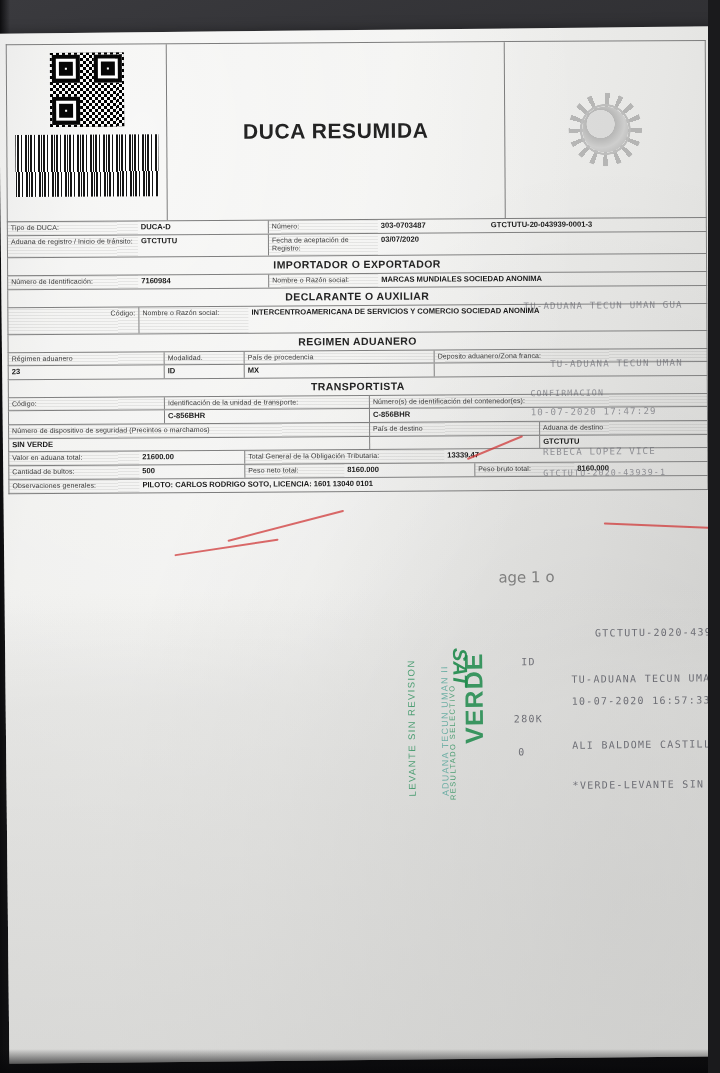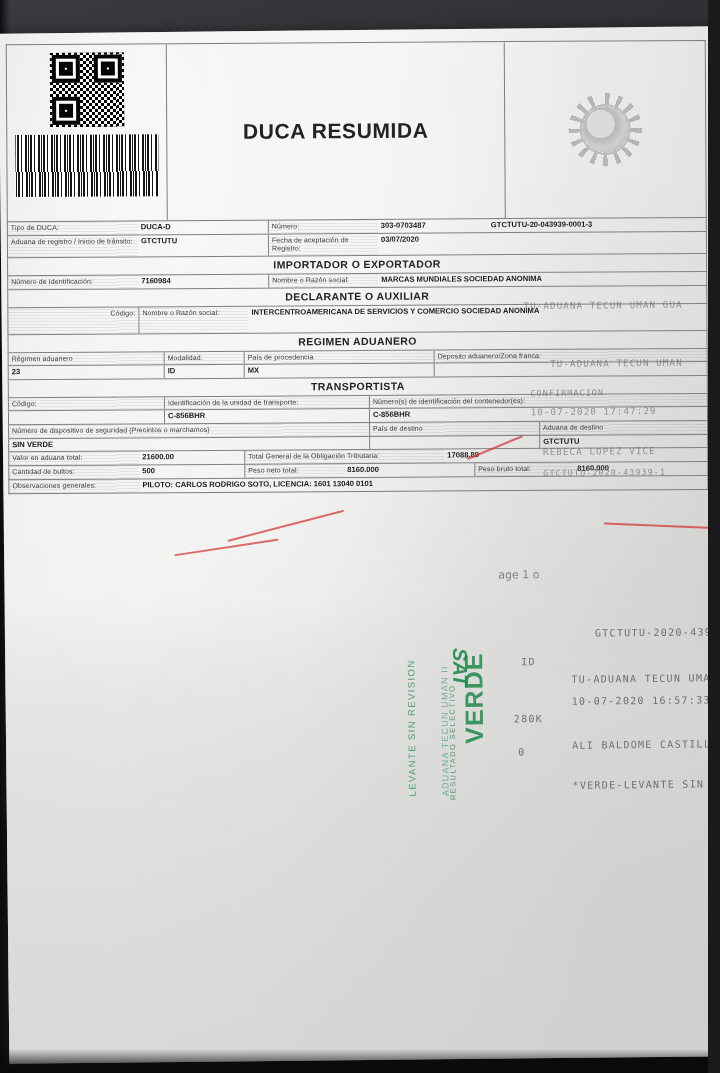--- a/index.html
+++ b/index.html
@@ -257,21 +257,21 @@
     font-size: 10px;
     color: #4a4b55;
     letter-spacing: 1.3px;
     white-space: nowrap;
     opacity: 0.75;
   }
 
   .pencil {
     position: absolute;
     font-family: "DejaVu Sans", sans-serif;
-    font-size: 11px;
+    font-size: 15px;
     color: #585858;
     opacity: 0.7;
     white-space: nowrap;
   }
 
   
   .desk-shadow-l {
     position: absolute; left: 0; top: 0; width: 10px; height: 1073px;
     background: linear-gradient(90deg, #0d0d0f 0%, rgba(13,13,15,0) 100%);
   }
@@ -451,21 +451,21 @@
         <div class="cell hatch" style="width:130px">
           <span class="lbl">Valor en aduana total:</span>
         </div>
         <div class="cell" style="width:105px">
           <span class="val">21600.00</span>
         </div>
         <div class="cell bl hatch" style="width:200px">
           <span class="lbl">Total General de la Obligación Tributaria:</span>
         </div>
         <div class="cell" style="flex:1">
-          <span class="val">17088.89</span>
+          <span class="val">13339.47</span>
         </div>
       </div>
       <div class="row bordered-x">
         <div class="cell hatch" style="width:130px">
           <span class="lbl">Cantidad de bultos:</span>
         </div>
         <div class="cell" style="width:105px">
           <span class="val">500</span>
         </div>
         <div class="cell bl hatch" style="width:100px">

